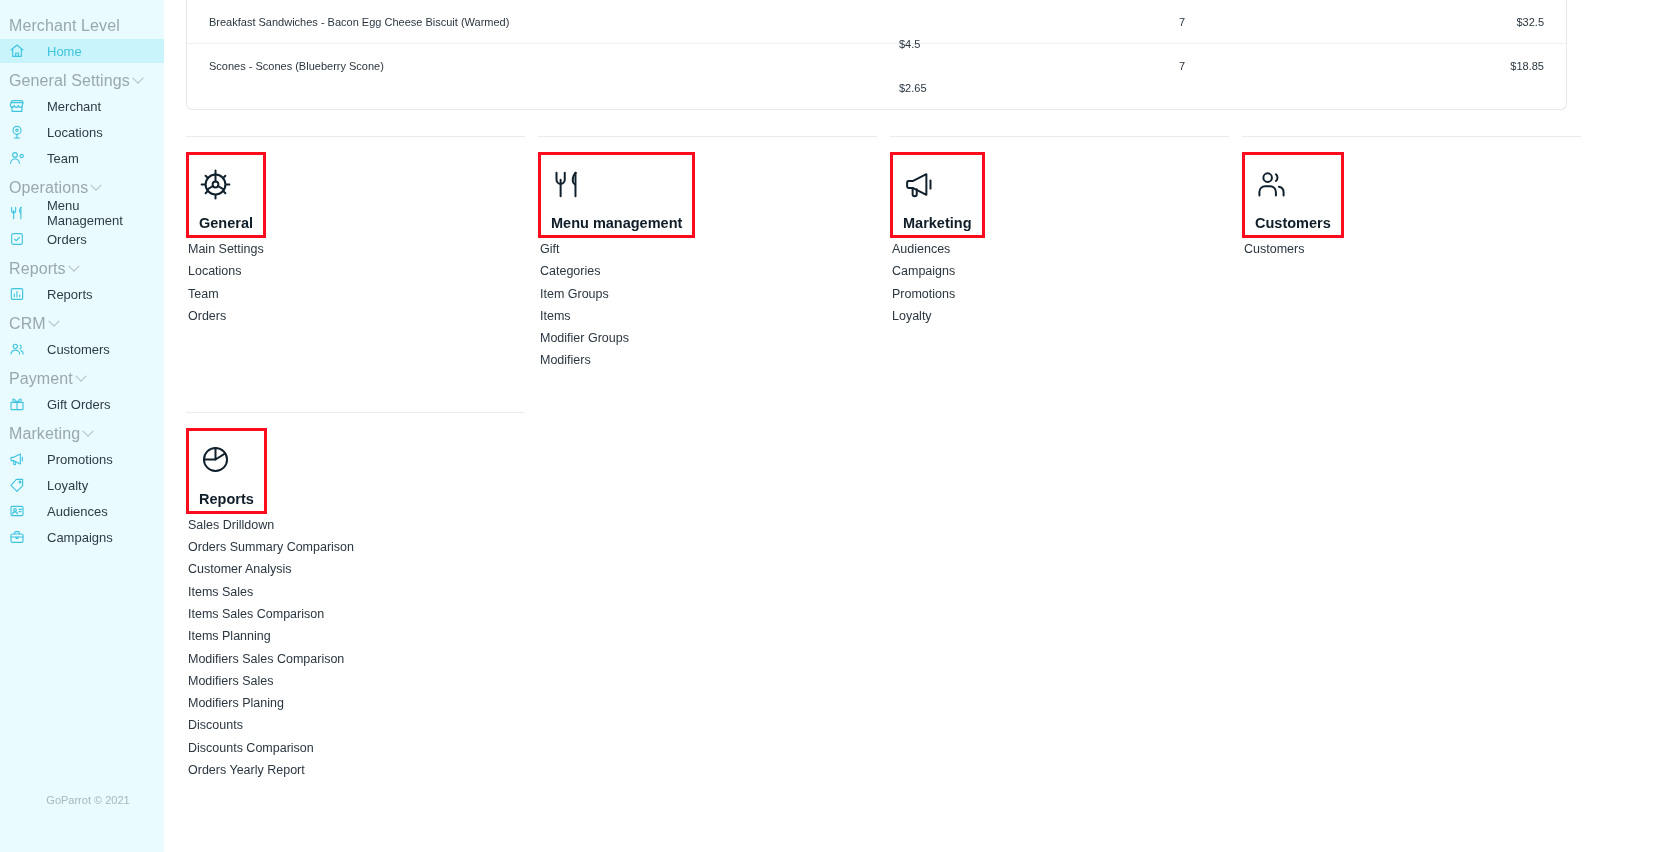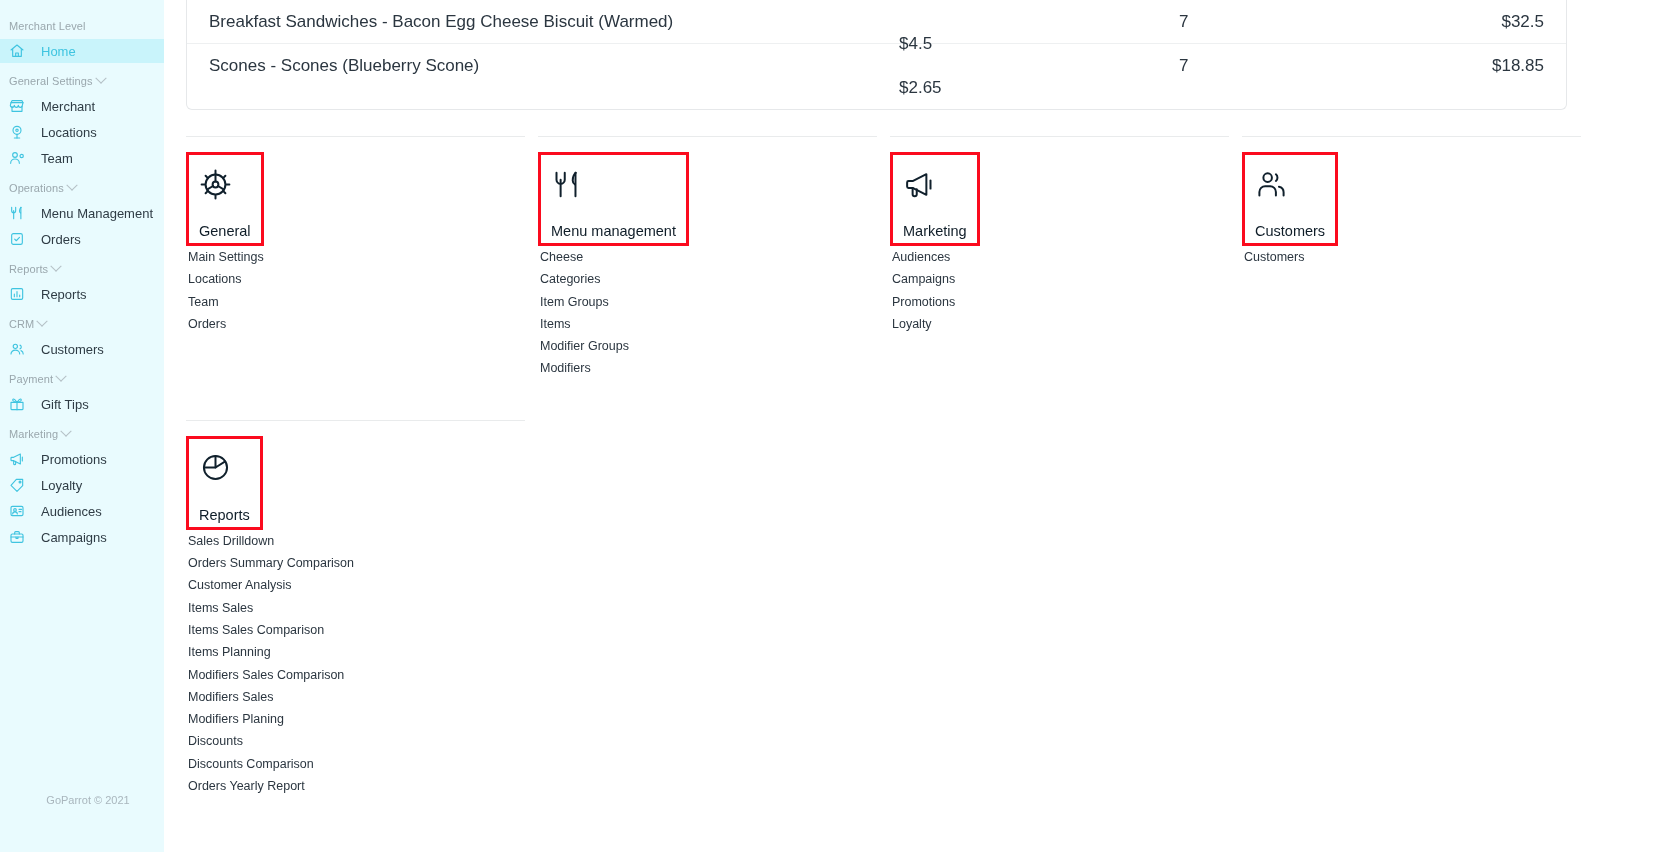--- a/index.html
+++ b/index.html
@@ -19,41 +19,41 @@
     width: 164px;
     min-width: 164px;
     height: 852px;
     background: #e9fbfe;
     position: relative;
     box-sizing: border-box;
     padding-top: 8px;
     overflow: hidden;
   }
   .nav-group-title {
-    font-size: 11px;
+    font-size: 16px;
     color: #9aa7ad;
     padding: 0 0 0 9px;
     margin: 11px 0 6px 0;
     letter-spacing: .1px;
     display: flex;
     align-items: center;
     gap: 4px;
     height: 14px;
   }
   .nav-group-title .chev {
     display: inline-block;
     width: 7px; height: 7px;
     border-right: 1.2px solid #b4c0c6;
     border-bottom: 1.2px solid #b4c0c6;
     transform: rotate(45deg) translate(-2px,-2px);
   }
   .nav-item {
     display: flex;
     align-items: center;
-    gap: 16px;
+    gap: 22px;
     height: 24px;
     padding: 0 9px;
     font-size: 13px;
     color: #2f3c45;
     cursor: pointer;
     margin-bottom: 2px;
   }
   .nav-item .ico {
     width: 16px; height: 16px;
     display: inline-flex;
@@ -92,21 +92,21 @@
     border-radius: 0 0 6px 6px;
     background: #fff;
     width: 1381px;
     box-sizing: border-box;
   }
   .t-row {
     display: flex;
     align-items: center;
     height: 43px;
     padding: 0 22px;
-    font-size: 17px;
+    font-size: 11px;
     color: #2b3640;
     border-bottom: 1px solid #eef0f1;
   }
   .t-row:last-child { border-bottom: none; }
   .t-name { flex: 0 0 690px; }
   .t-price { flex: 0 0 280px; margin-top: 45px; }
   .t-qty  { flex: 0 0 280px; }
   .t-total{ flex: 1 1 auto; text-align: right; }
   .table-tail { height: 22px; }
 
@@ -129,23 +129,23 @@
   .card-head-box {
     display: inline-block;
     border: 3px solid #fb0b1e;
     padding: 8px 10px 4px 10px;
     box-sizing: border-box;
     background: #fff;
   }
   .card-icon { height: 42px; display: flex; align-items: center; }
   .card-title {
     font-size: 14.5px;
-    font-weight: normal;
+    font-weight: bold;
     color: #0f1d28;
-    margin-top: 18px;
+    margin-top: 10px;
     white-space: nowrap;
   }
   .card-links { padding-left: 2px; }
   .card-link {
     font-size: 12.5px;
     color: #2b3640;
     line-height: 22.3px;
     cursor: pointer;
     white-space: nowrap;
   }
@@ -270,21 +270,21 @@
         </div>
         <div class="nav-item">
           <span class="ico">
             <svg width="16" height="16" viewBox="0 0 24 24" fill="none" stroke="#3fc4e0" stroke-width="1.7" stroke-linecap="round" stroke-linejoin="round">
               <path d="M3 9.5h18V19a1.5 1.5 0 0 1-1.5 1.5h-15A1.5 1.5 0 0 1 3 19z"></path>
               <path d="M12 9.5V20.5"></path>
               <path d="M12 9.5C9.8 6.5 8 4 6.4 4.6 4.6 5.3 5.6 9 12 9.5z"></path>
               <path d="M12 9.5c2.2-3 4-5.5 5.6-4.9 1.8.7.8 4.4-5.6 4.9z"></path>
             </svg>
           </span>
-          <span>Gift Tips</span>
+          <span>Gift Orders</span>
         </div>
         <div class="nav-group-title">
           <span>Marketing</span>
           <span class="chev"></span>
         </div>
         <div class="nav-item">
           <span class="ico">
             <svg width="16" height="16" viewBox="0 0 24 24" fill="none" stroke="#3fc4e0" stroke-width="1.7" stroke-linecap="round" stroke-linejoin="round">
               <path d="M4 9.5h3L17 4.5v15L7 14.5H4a1 1 0 0 1-1-1v-3a1 1 0 0 1 1-1z"></path>
               <path d="M7 14.5v4.5a1.5 1.5 0 0 0 3 0v-3.6"></path>
@@ -366,21 +366,21 @@
             <div class="card-link">Orders</div>
           </div></div>
         <div class="card-col"><div class="col-divider"></div><div class="card-head-box"><div class="card-icon">
               <svg width="33" height="33" viewBox="0 0 24 24" fill="none" stroke="#10202c" stroke-width="1.45" stroke-linecap="round" stroke-linejoin="round">
                 <path d="M4 3.5v5a3 3 0 0 0 6 0v-5"></path>
                 <path d="M7 8.5V20.5"></path>
                 <path d="M18 3.5c-1.6 1.6-2.2 3.6-2.2 5.5 0 1.4.5 2.3 1.6 2.9"></path>
                 <path d="M17.8 3.5V20.5"></path>
               </svg>
             </div><div class="card-title">Menu management</div></div><div class="card-links">
-            <div class="card-link">Cheese</div>
+            <div class="card-link">Gift</div>
             <div class="card-link">Categories</div>
             <div class="card-link">Item Groups</div>
             <div class="card-link">Items</div>
             <div class="card-link">Modifier Groups</div>
             <div class="card-link">Modifiers</div>
           </div></div>
         <div class="card-col"><div class="col-divider"></div><div class="card-head-box"><div class="card-icon">
               <svg width="33" height="33" viewBox="0 0 24 24" fill="none" stroke="#10202c" stroke-width="1.45" stroke-linecap="round" stroke-linejoin="round">
                 <path d="M4 9.5h3L17 4.5v15L7 14.5H4a1 1 0 0 1-1-1v-3a1 1 0 0 1 1-1z"></path>
                 <path d="M7 14.5v4.5a1.5 1.5 0 0 0 3 0v-3.6"></path>

